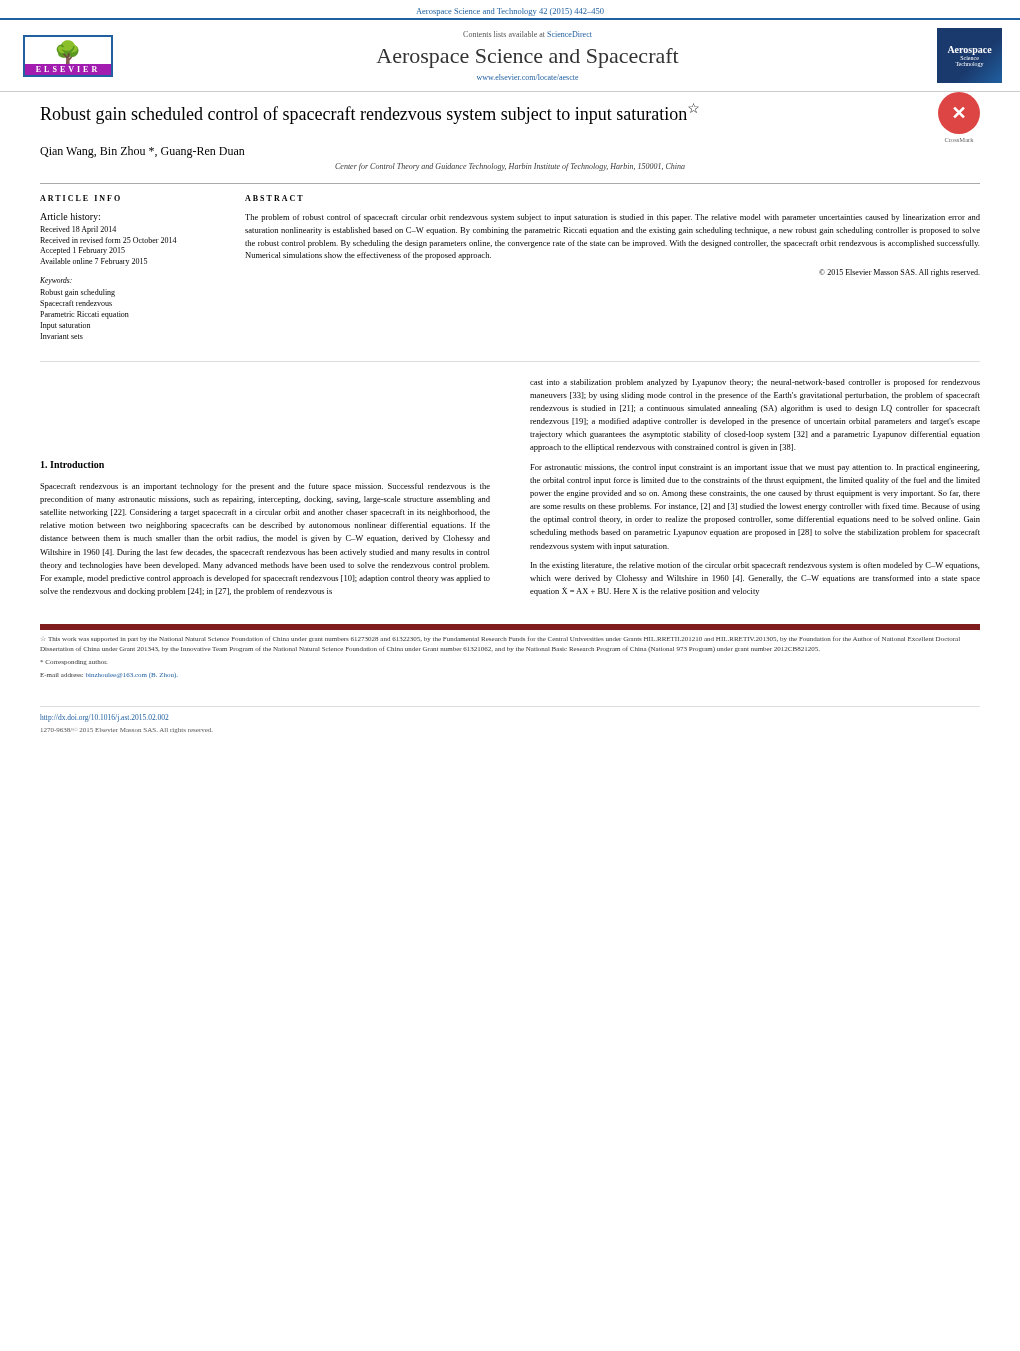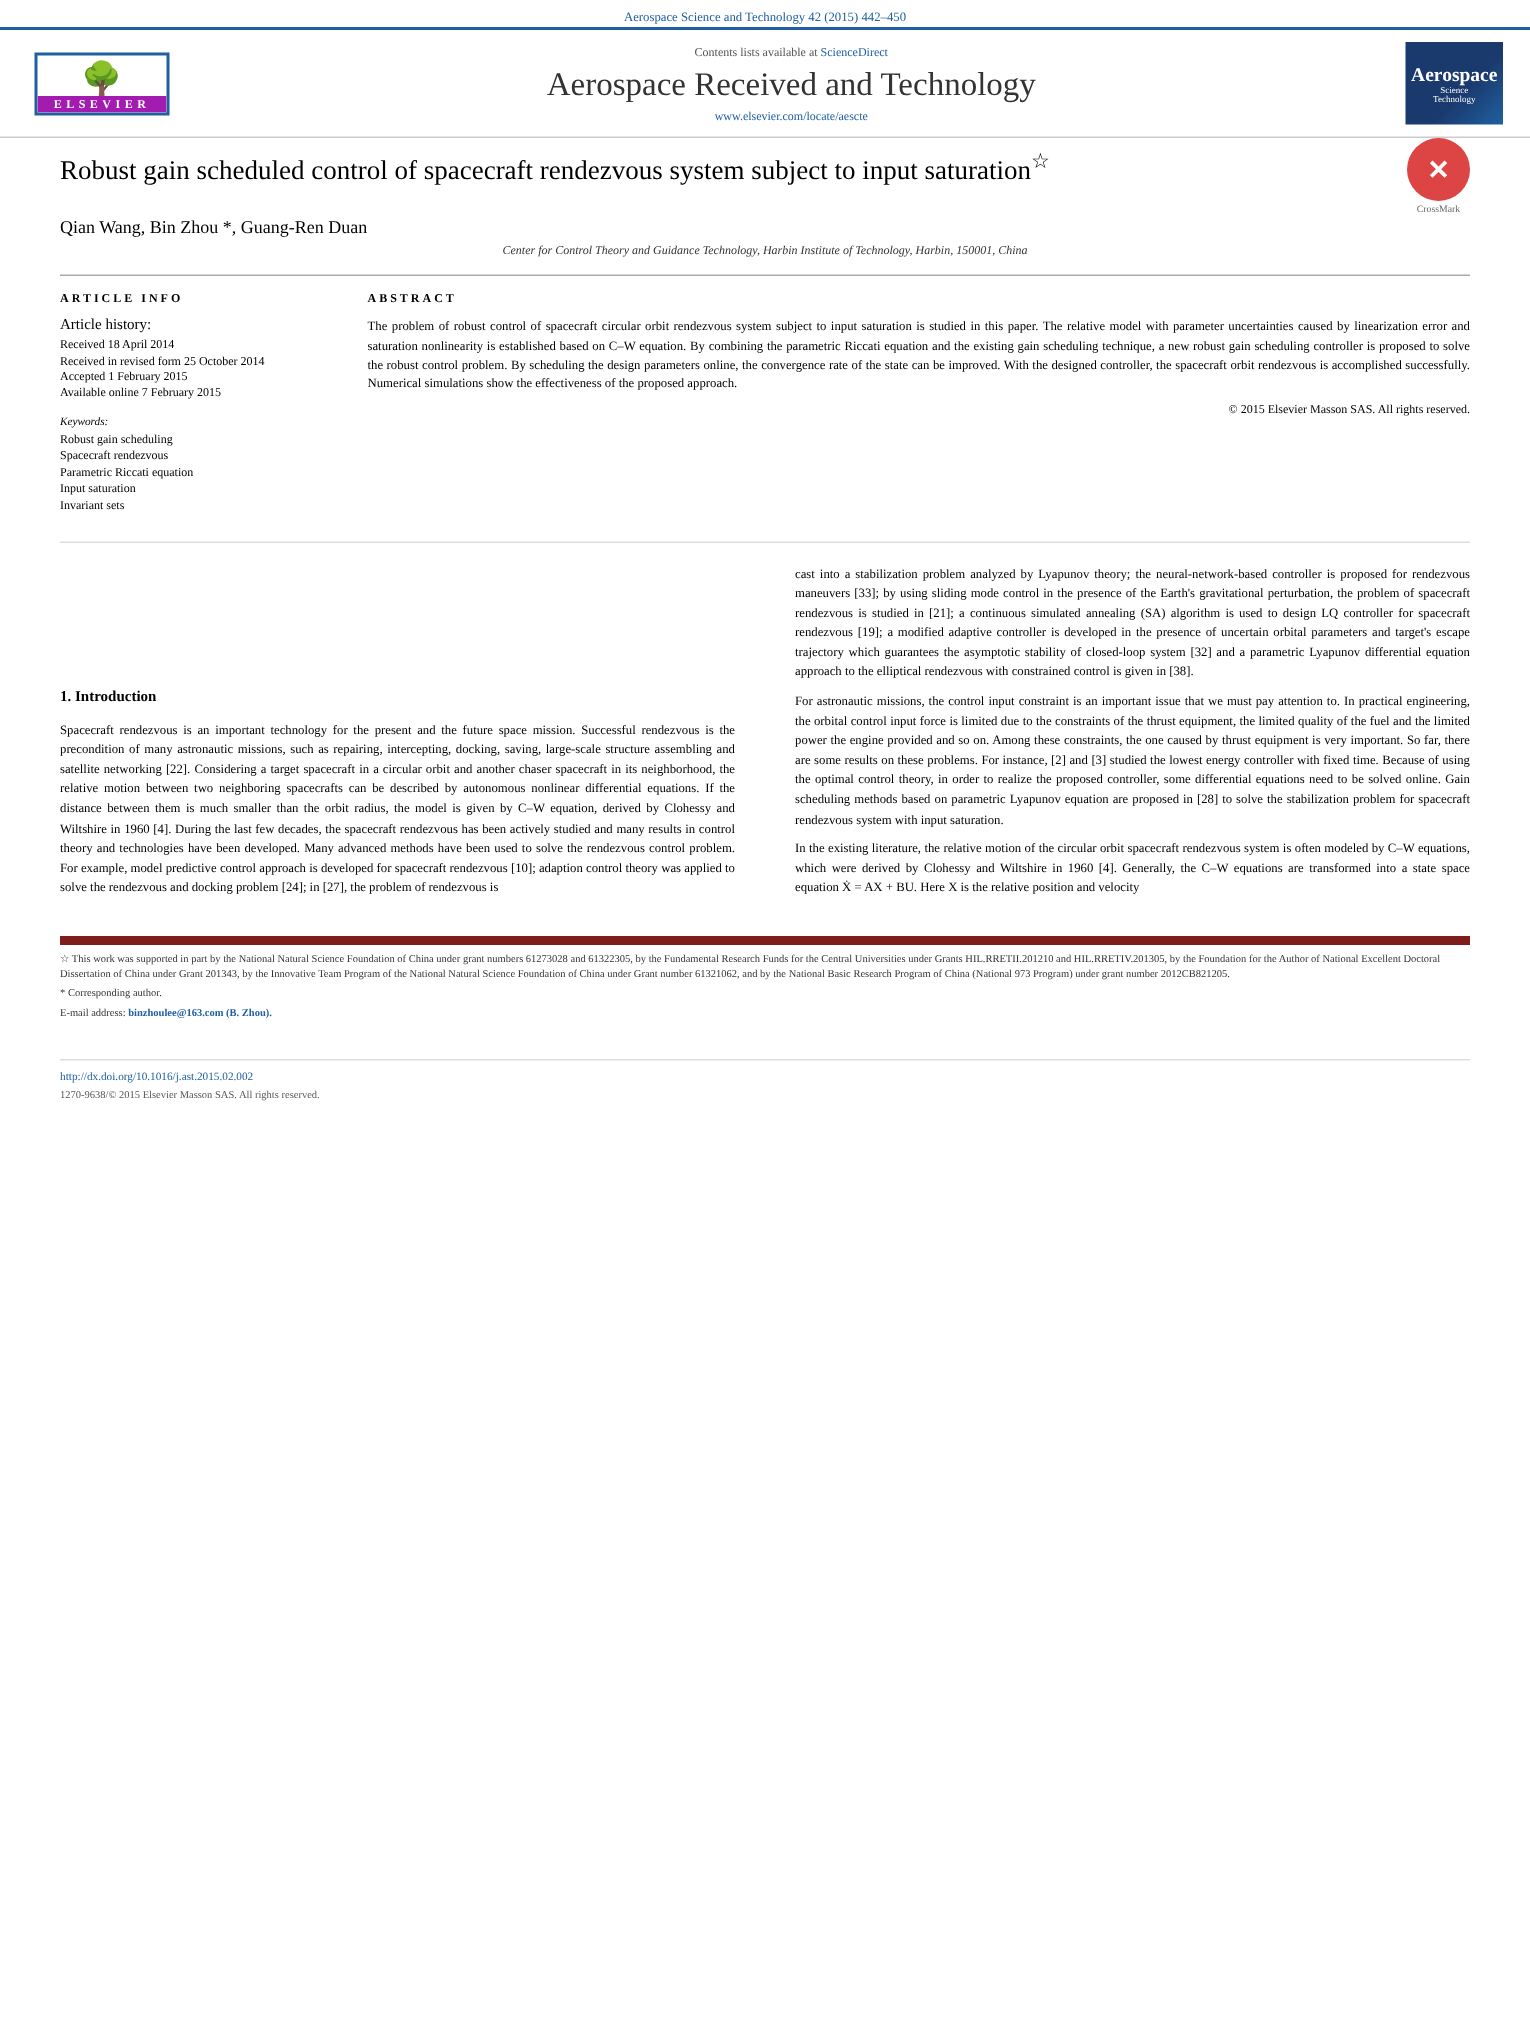--- a/index.html
+++ b/index.html
@@ -279,26 +279,26 @@
       <div class="logo-tree">🌳</div>
       <div class="logo-text">ELSEVIER</div>
     </div>
   </div>
 
   <div class="header-center">
     <div class="contents-line">
       <span>Contents lists available at</span>
       <a>ScienceDirect</a>
     </div>
-    <div class="journal-title">Aerospace Received and Technology</div>
+    <div class="journal-title">Aerospace Science and Spacecraft</div>
     <div class="journal-url" style="color:#2060a0;">www.elsevier.com/locate/aescte</div>
   </div>
 
   <div class="journal-thumb">
-    <span style="font-size:13px;font-weight:bold;">Aerospace</span>
+    <span style="font-size:10px;font-weight:bold;">Aerospace</span>
     <span style="font-size:6px;">Science</span>
     <span style="font-size:6px;">Technology</span>
   </div>
 </div>
 
 <div class="main-content">
 
   <div class="article-title-section">
     <div class="article-title">
       <span>Robust gain scheduled control of spacecraft rendezvous system subject to input saturation</span><sup style="font-size:14px;">☆</sup>
@@ -356,21 +356,21 @@
       <p>For astronautic missions, the control input constraint is an important issue that we must pay attention to. In practical engineering, the orbital control input force is limited due to the constraints of the thrust equipment, the limited quality of the fuel and the limited power the engine provided and so on. Among these constraints, the one caused by thrust equipment is very important. So far, there are some results on these problems. For instance, [2] and [3] studied the lowest energy controller with fixed time. Because of using the optimal control theory, in order to realize the proposed controller, some differential equations need to be solved online. Gain scheduling methods based on parametric Lyapunov equation are proposed in [28] to solve the stabilization problem for spacecraft rendezvous system with input saturation.</p>
       <p>In the existing literature, the relative motion of the circular orbit spacecraft rendezvous system is often modeled by C–W equations, which were derived by Clohessy and Wiltshire in 1960 [4]. Generally, the C–W equations are transformed into a state space equation Ẋ = AX + BU. Here X is the relative position and velocity</p>
     </div>
   </div>
 
   <div class="footnote-section">
     <p>☆ This work was supported in part by the National Natural Science Foundation of China under grant numbers 61273028 and 61322305, by the Fundamental Research Funds for the Central Universities under Grants HIL.RRETII.201210 and HIL.RRETIV.201305, by the Foundation for the Author of National Excellent Doctoral Dissertation of China under Grant 201343, by the Innovative Team Program of the National Natural Science Foundation of China under Grant number 61321062, and by the National Basic Research Program of China (National 973 Program) under grant number 2012CB821205.</p>
     <p>* Corresponding author.</p>
     <p>
       <span>E-mail address:</span>
-      <a style="color:#2060a0;font-weight:bold;">binzhoulee@163.com (B. Zhou).</a>
+      <a style="color:#2060a0;">binzhoulee@163.com (B. Zhou).</a>
     </p>
   </div>
 
   <div class="footer-links">
     <a>http://dx.doi.org/10.1016/j.ast.2015.02.002</a>
     <div class="footer-bottom">1270-9638/© 2015 Elsevier Masson SAS. All rights reserved.</div>
   </div>
 
 </div>
 

